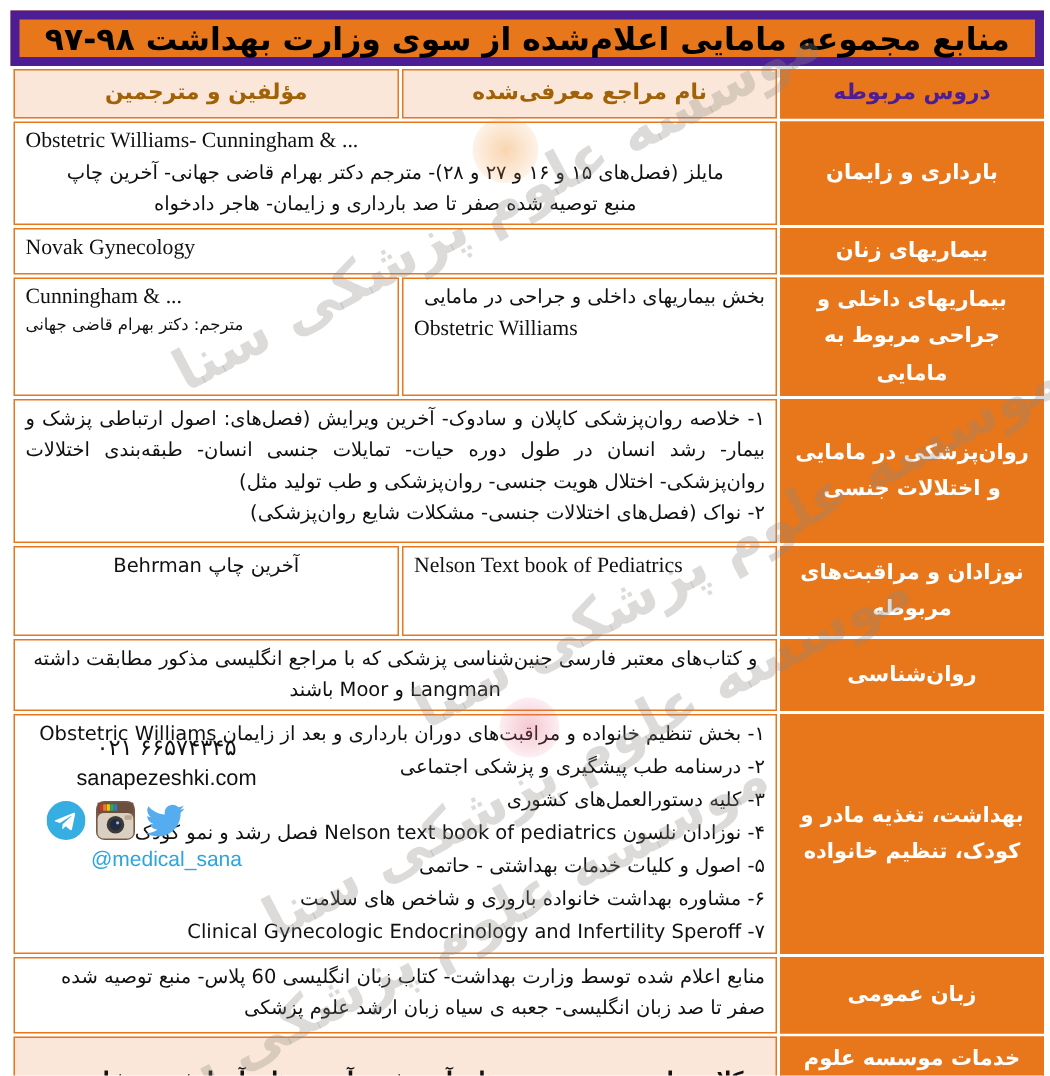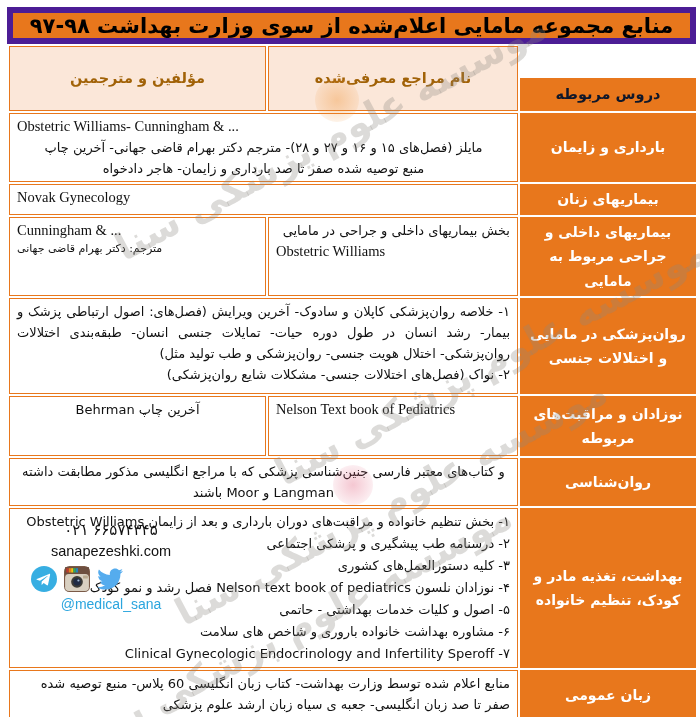--- a/index.html
+++ b/index.html
@@ -10,21 +10,21 @@
              font-size:21px;font-weight:bold;color:#000;margin-bottom:2px;box-sizing:border-box;
              border:6px solid #4c1d95;}
   .tbl{display:grid;grid-template-columns:176px 250px 257px;gap:2px;direction:rtl;background:#fff;}
   .cell{border:1px solid #E8771C;background:#fff;box-sizing:border-box;
         font-size:13px;line-height:21px;padding:2px 7px;}
   .label{background:#E8771C;border-color:#E8771C;color:#fff;font-weight:bold;font-size:14px;
          display:flex;align-items:center;justify-content:center;text-align:center;line-height:1.75;
          padding:2px 4px;}
   .hdr{background:#FBE7D9;color:#a16207;font-weight:bold;font-size:14.5px;
        display:flex;align-items:center;justify-content:center;min-height:33px;}
-  .hdr.label{background:#E8771C;color:#0f172a;margin-top:32px;}
+  .hdr.label{background:#E8771C;color:#4c1d95;}
   .merged{grid-column:2 / span 2;}
   .en{font-family:"Liberation Serif", serif;direction:ltr;text-align:left;font-size:14.5px;}
   .center{text-align:center;}
   .right{text-align:right;}
   .left{text-align:left;}
   .justify{text-align:justify;}
   .small{font-size:11px;line-height:16px;}
   .peach{background:#FBE7D9;font-weight:bold;font-size:13.5px;
          display:flex;align-items:center;justify-content:center;text-align:center;}
   .mh60{min-height:60px}.mh27{min-height:27px}.mh55{min-height:55px}.mh96{min-height:96px}

